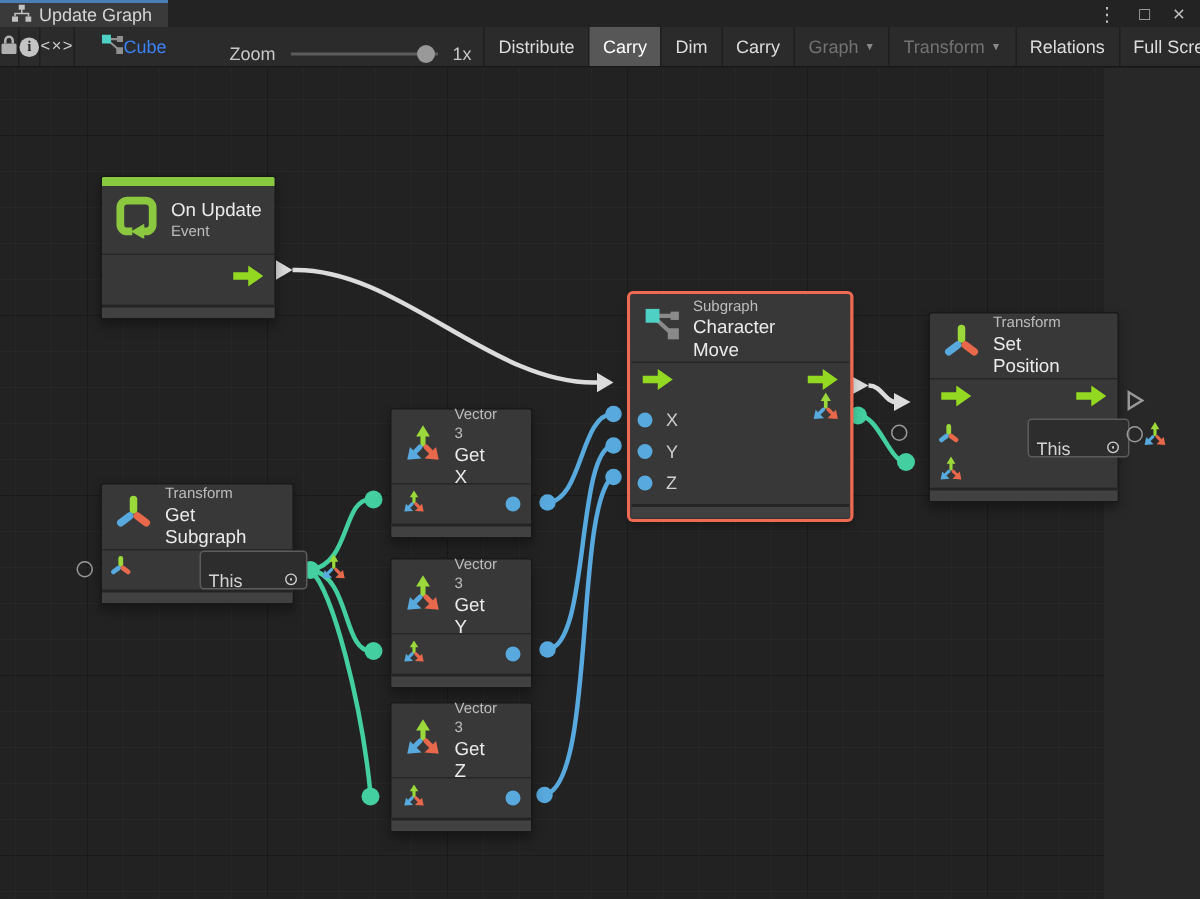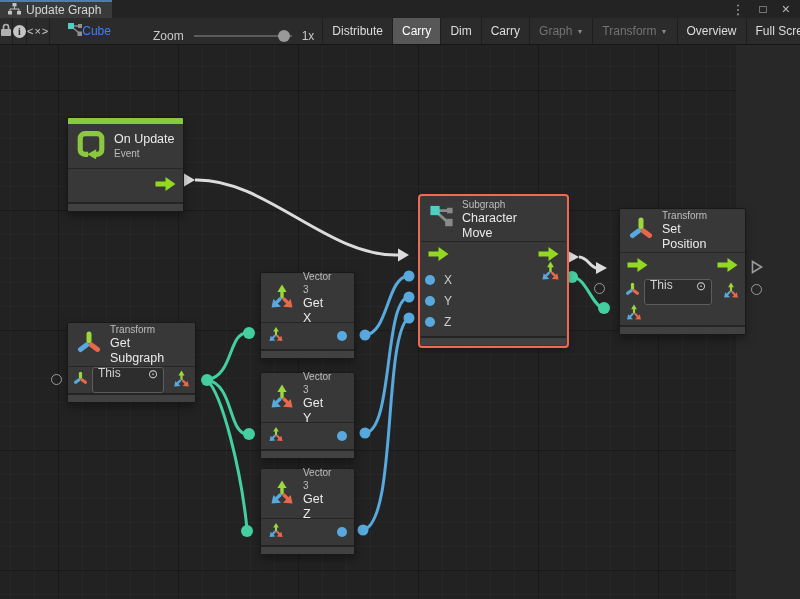--- a/index.html
+++ b/index.html
@@ -57,23 +57,23 @@
   .title { font-size:12.5px; line-height:15px; color:#ebebeb; }
   .nfoot { height:9px; background:#414141; border-top:2px solid #242424; }
   .flow-row { height:27px; display:flex; align-items:center; justify-content:space-between; padding:0 7px; }
   .flow-row.out-only { justify-content:flex-end; }
   .port-row { height:21px; display:flex; align-items:center; gap:9px; padding:0 4px; }
   .port-label { font-size:12px; color:#cfcfcf; }
   .val-row { height:26px; display:flex; align-items:center; gap:4px; padding:0 5px; }
   .spacer { flex:1; }
   .dot { width:10px; height:10px; border-radius:50%; background:#58a9dd; flex:0 0 auto; }
   .accent { height:6px; background:#87c93f; border-radius:1px 1px 0 0; }
-  .this-field { height:19px; display:flex; align-items:flex-end; justify-content:space-between;
+  .this-field { height:19px; display:flex; align-items:flex-start; justify-content:space-between;
     background:#2d2d2d; border:1px solid #5c5c5c; border-radius:3px; padding:12px 5px;
-    color:#d4d4d4; font-size:12px; flex:0 0 auto; }
+    color:#d4d4d4; font-size:12px; flex:0 0 auto;margin-left:41px; }
   .target-ico { color:#cfcfcf; font-size:12px; line-height:1; }
 
   
   .fport-circle { position:absolute; width:11px; height:11px; border:1.5px solid #9a9a9a; border-radius:50%; }
   .fport { position:absolute; }
 </style>
 </head>
 <body>
 
 <div class="window">
@@ -148,21 +148,21 @@
         </div>
       <div class="tb-btn disabled">
           <span>Graph</span>
           <span class="dd-arrow">▼</span>
         </div>
       <div class="tb-btn disabled">
           <span>Transform</span>
           <span class="dd-arrow">▼</span>
         </div>
       <div class="tb-btn">
-          <span>Overview</span>
+          <span>Relations</span>
         </div>
       <div class="tb-btn">
           <span>Full Screen</span>
         </div>
     </div>
   </div>
 
   <div class="canvas">
 
     <svg class="wires">

